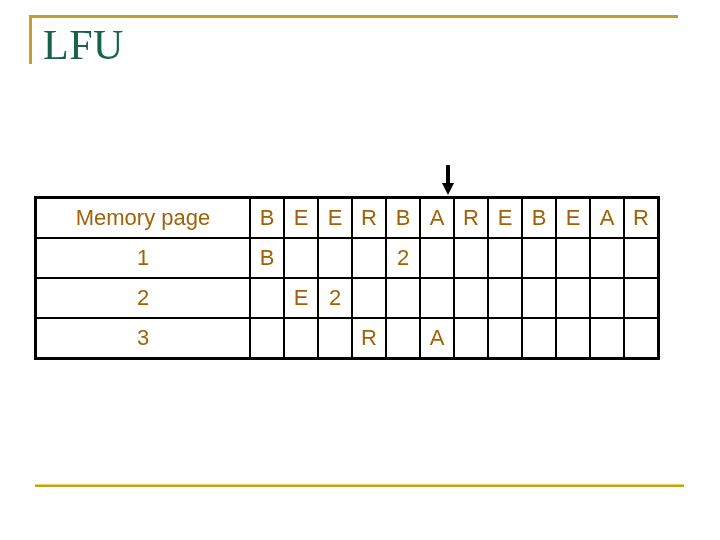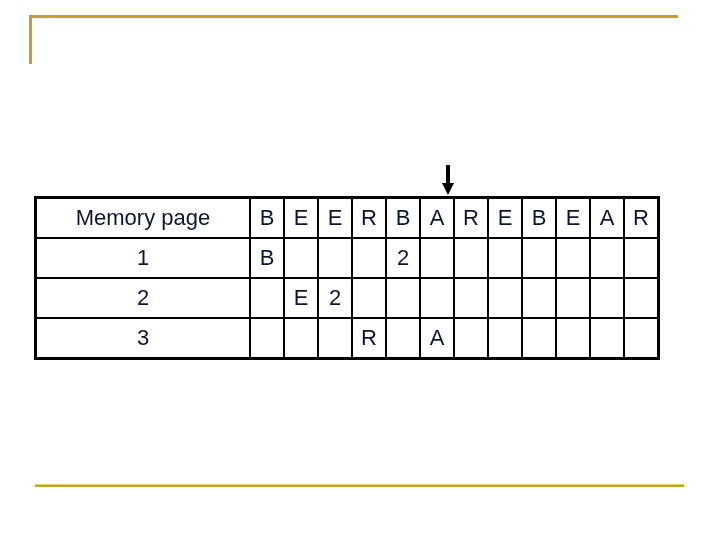--- a/index.html
+++ b/index.html
@@ -45,36 +45,37 @@
   table.lfu-table {
     position: absolute; left: 34px; top: 196px;
     border-collapse: collapse;
     border: 3px solid var(--border);
     table-layout: fixed;
   }
   .lfu-table th, .lfu-table td {
     border: 2px solid var(--border);
     padding: 0; margin: 0;
     text-align: center; vertical-align: middle;
-    font-size: 22px; font-weight: 400; color: #0f172a;
+    font-size: 22px; font-weight: 400; color: #a16207;
     height: 38px; overflow: hidden;
   }
   .corner-cell { width: 212px; }
   .data-col { width: 32px; }
   .cell-purple { color: var(--purple); }
   .cell-red { color: var(--red); }
 </style>
 </head>
 <body>
 
 <div class="slide">
 
   <div class="top-rule"></div>
   <div class="left-rule"></div>
 
+  <h1 class="title">LFU</h1>
 
   <svg class="arrow-icon" id="arrow" width="14" height="30" viewBox="0 0 14 30" aria-hidden="true" style="left: 441px;">
     <rect x="5" y="0" width="4" height="20" fill="#000"></rect>
     <polygon points="1,18 13,18 7,30" fill="#000"></polygon>
   </svg>
 
   <table class="lfu-table">
     <thead>
       <tr>
         <th class="corner-cell">Memory page</th>

